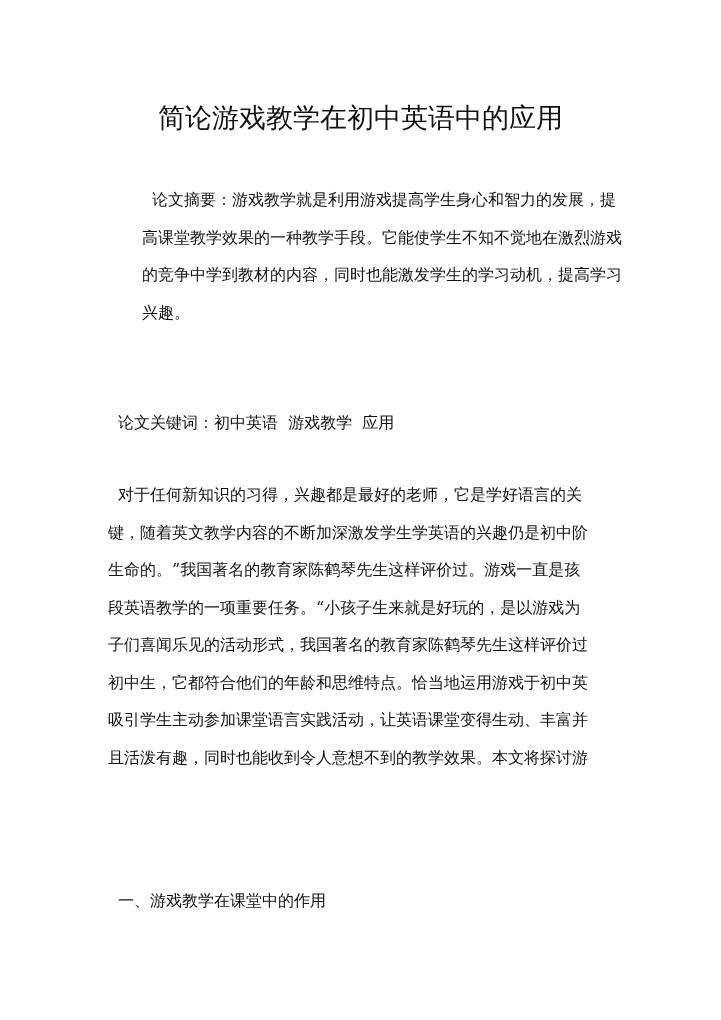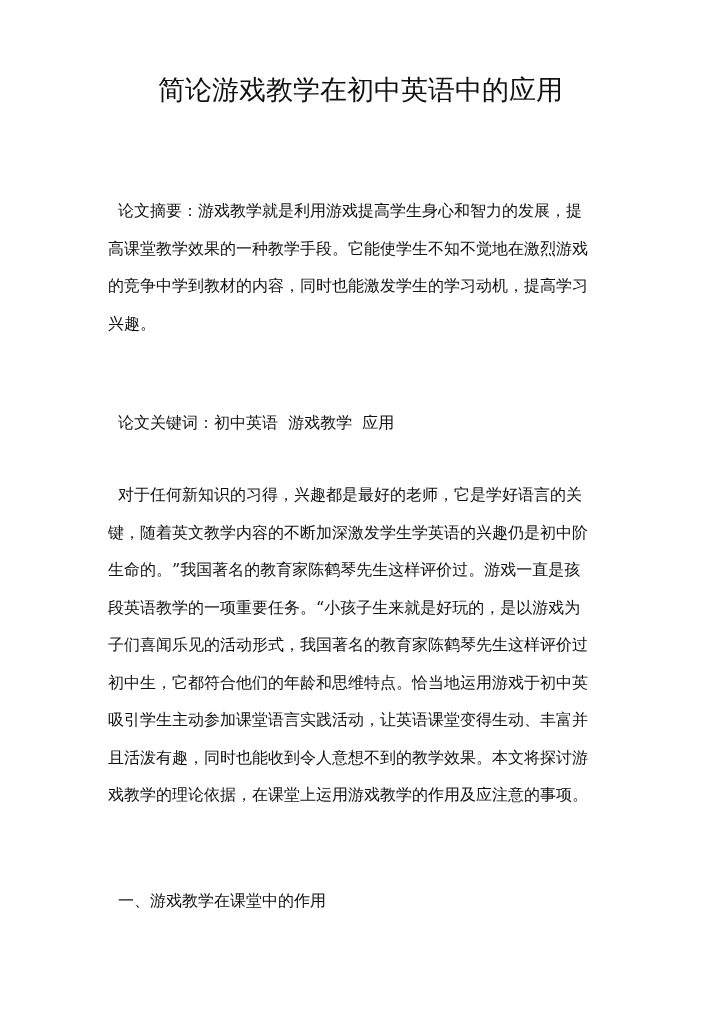--- a/index.html
+++ b/index.html
@@ -18,42 +18,42 @@
     .page {
       position: absolute;
       left: 0; top: 0;
       width: 721px;
       height: 1020px;
     }
     .title {
       position: absolute;
       left: 0;
       width: 721px;
-      top: 70px;
+      top: 98px;
       text-align: center;
       font-size: 27px;
       line-height: 40px;
       letter-spacing: 0px;
       color: #111;
     }
     .para {
       position: absolute;
       left: 108px;
       width: 510px;
       font-size: 16px;
       line-height: 37.5px;
       text-align: justify;
       color: #111;
     }
     .para .line {
       display: block;
       white-space: nowrap;
       height: 37.5px;
     }
-    .abstract { top: 192px; }
+    .abstract { top: 181px; margin-left: 34px; }
     .keywords { top: 404px; }
     .body-para { top: 476px; }
     .heading { top: 882px; }
     .indent { padding-left: 10px; }
   </style>
 </head>
 <body>
 
 <div class="page">
 
@@ -72,20 +72,19 @@
 
   <div class="para body-para">
     <span class="line indent">对于任何新知识的习得，兴趣都是最好的老师，它是学好语言的关</span>
     <span class="line">键，随着英文教学内容的不断加深激发学生学英语的兴趣仍是初中阶</span>
     <span class="line">生命的。”我国著名的教育家陈鹤琴先生这样评价过。游戏一直是孩</span>
     <span class="line">段英语教学的一项重要任务。“小孩子生来就是好玩的，是以游戏为</span>
     <span class="line">子们喜闻乐见的活动形式，我国著名的教育家陈鹤琴先生这样评价过</span>
     <span class="line">初中生，它都符合他们的年龄和思维特点。恰当地运用游戏于初中英</span>
     <span class="line">吸引学生主动参加课堂语言实践活动，让英语课堂变得生动、丰富并</span>
     <span class="line">且活泼有趣，同时也能收到令人意想不到的教学效果。本文将探讨游</span>
-    <span class="line">戏教学的理论依据，在课堂上运用游戏教学的作用及应注意的事项。</span>
   </div>
 
   <div class="para heading">
     <span class="line indent">一、游戏教学在课堂中的作用</span>
   </div>
 
 </div>
 
 </body></html>

